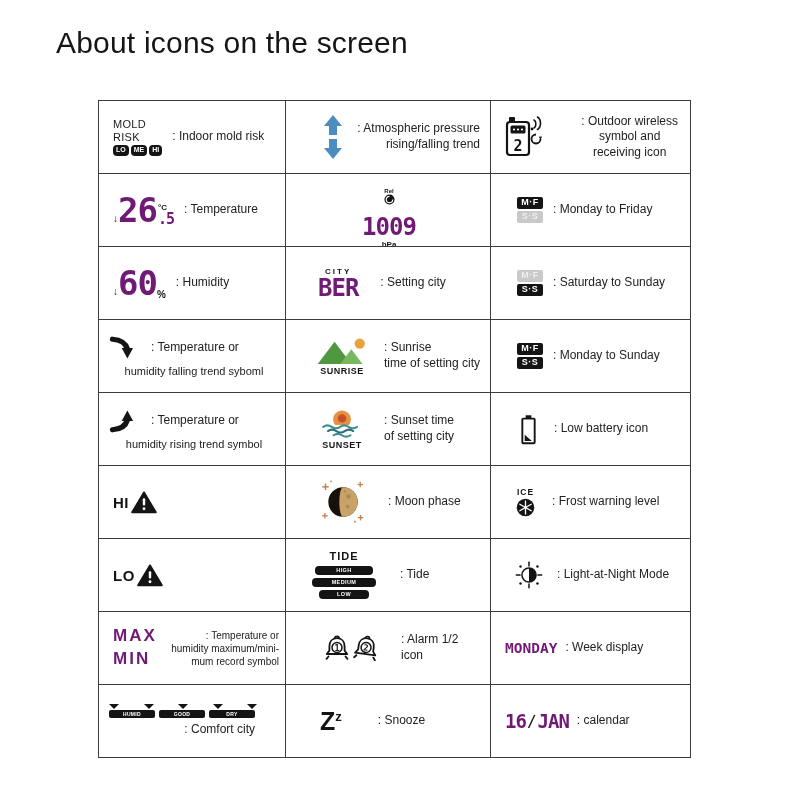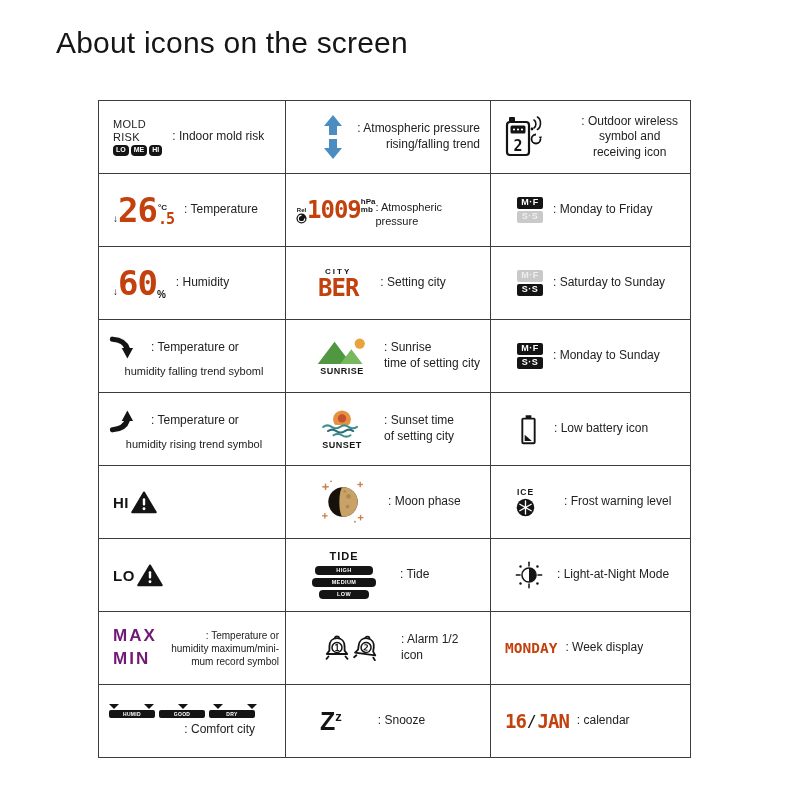--- a/index.html
+++ b/index.html
@@ -5,21 +5,21 @@
   html,body{margin:0;padding:0;background:#fff;}
   body{width:790px;height:790px;position:relative;font-family:"Liberation Sans",sans-serif;color:#141414;overflow:hidden;}
   .page-title{position:absolute;left:56px;top:26px;font-size:30px;font-weight:400;color:#161616;letter-spacing:.2px;}
   .tbl{position:absolute;left:98px;top:100px;display:grid;grid-template-columns:187px 205px 200px;grid-auto-rows:73px;border-top:1px solid #3c3c3c;border-left:1px solid #3c3c3c;background:#fff;}
   .cell{border-right:1px solid #3c3c3c;border-bottom:1px solid #3c3c3c;display:flex;align-items:center;gap:10px;padding:4px 8px 4px 14px;box-sizing:border-box;overflow:hidden;}
   .desc{font-size:12px;color:#222;line-height:1.3;}
   .desc.sm{font-size:11px;}
   .desc.xs{font-size:10.5px;}
   .right{margin-left:auto;text-align:right;}
   .centerlines{margin-left:auto;margin-right:4px;text-align:center;}
-  .lcd{font-family:"DejaVu Sans Mono",monospace;font-weight:700;color:#c2410c;letter-spacing:-1px;line-height:1;}
+  .lcd{font-family:"DejaVu Sans Mono",monospace;font-weight:700;color:#701a75;letter-spacing:-1px;line-height:1;}
   .col{display:inline-flex;flex-direction:column;align-items:flex-start;}
   .ctr{align-items:center;}
   
   .mold-t{font-size:11px;line-height:1.15;color:#1c1c1c;letter-spacing:.3px;}
   .pills{display:flex;gap:2px;margin-top:2px;}
   .pill{background:#141414;color:#fff;font-size:7px;font-weight:700;padding:1px 3px;border-radius:4px;line-height:1.2;}
   
   .trend-glyph{font-size:10px;font-weight:700;align-self:flex-end;margin-bottom:3px;color:#141414;}
   .n34{font-size:34px;}
   .n26{font-size:24px;}
@@ -109,21 +109,21 @@
       <span class="trend-glyph">↓</span>
       <span class="lcd n34">26</span>
       <span class="col" style="margin-left:1px;">
         <span class="unit-sm">°C</span>
         <span class="lcd n16">.5</span>
       </span>
     </span>
     <div class="desc">: Temperature</div>
   </div>
 
-  <div class="cell" style="padding-left:10px;gap:0;">
+  <div class="cell" style="padding-left:10px;gap:10px;flex-direction:column;">
     <span class="col ctr" style="margin-top:10px;">
       <span class="rel">Rel</span>
       <svg width="11" height="11" viewBox="0 0 12 12">
           <circle cx="6" cy="6" r="5.5" fill="#141414"></circle>
           <path d="M6 2.5 a3.5 3.5 0 1 0 3.5 3.5" fill="none" stroke="#fff" stroke-width="1.3"></path>
         </svg>
     </span>
     <span class="lcd n26">1009</span>
     <span class="col" style="margin-top:-8px;">
       <span class="unit-sm">hPa</span>
@@ -264,21 +264,21 @@
       </g>
       <circle cx="25" cy="25" r="16" fill="#17110b"></circle>
       <path d="M25 9 A16 16 0 0 1 25 41 A4 16 0 0 1 25 9 Z" fill="#c9a268"></path>
       <circle cx="31" cy="19" r="2.6" fill="#8b6a3c" opacity="0.45"></circle>
       <circle cx="30" cy="30" r="2" fill="#8b6a3c" opacity="0.45"></circle>
       <circle cx="27" cy="13.5" r="1.4" fill="#8b6a3c" opacity="0.45"></circle>
     </svg>
     <div class="desc">: Moon phase</div>
   </div>
 
-  <div class="cell" style="padding-left:24px;gap:28px;">
+  <div class="cell" style="padding-left:24px;gap:16px;">
     <span class="col ctr">
       <span class="ice-label">ICE</span>
       <svg width="21" height="21" viewBox="0 0 24 24">
         <circle cx="12" cy="12" r="10" fill="#141414"></circle>
         <g stroke="#fff" stroke-width="1.5" stroke-linecap="round">
           <line x1="12" y1="4.5" x2="12" y2="19.5"></line>
           <line x1="12" y1="4.5" x2="12" y2="19.5" transform="rotate(60 12 12)"></line>
           <line x1="12" y1="4.5" x2="12" y2="19.5" transform="rotate(120 12 12)"></line>
         </g>
         <circle cx="12" cy="12" r="1.3" fill="#fff"></circle>

